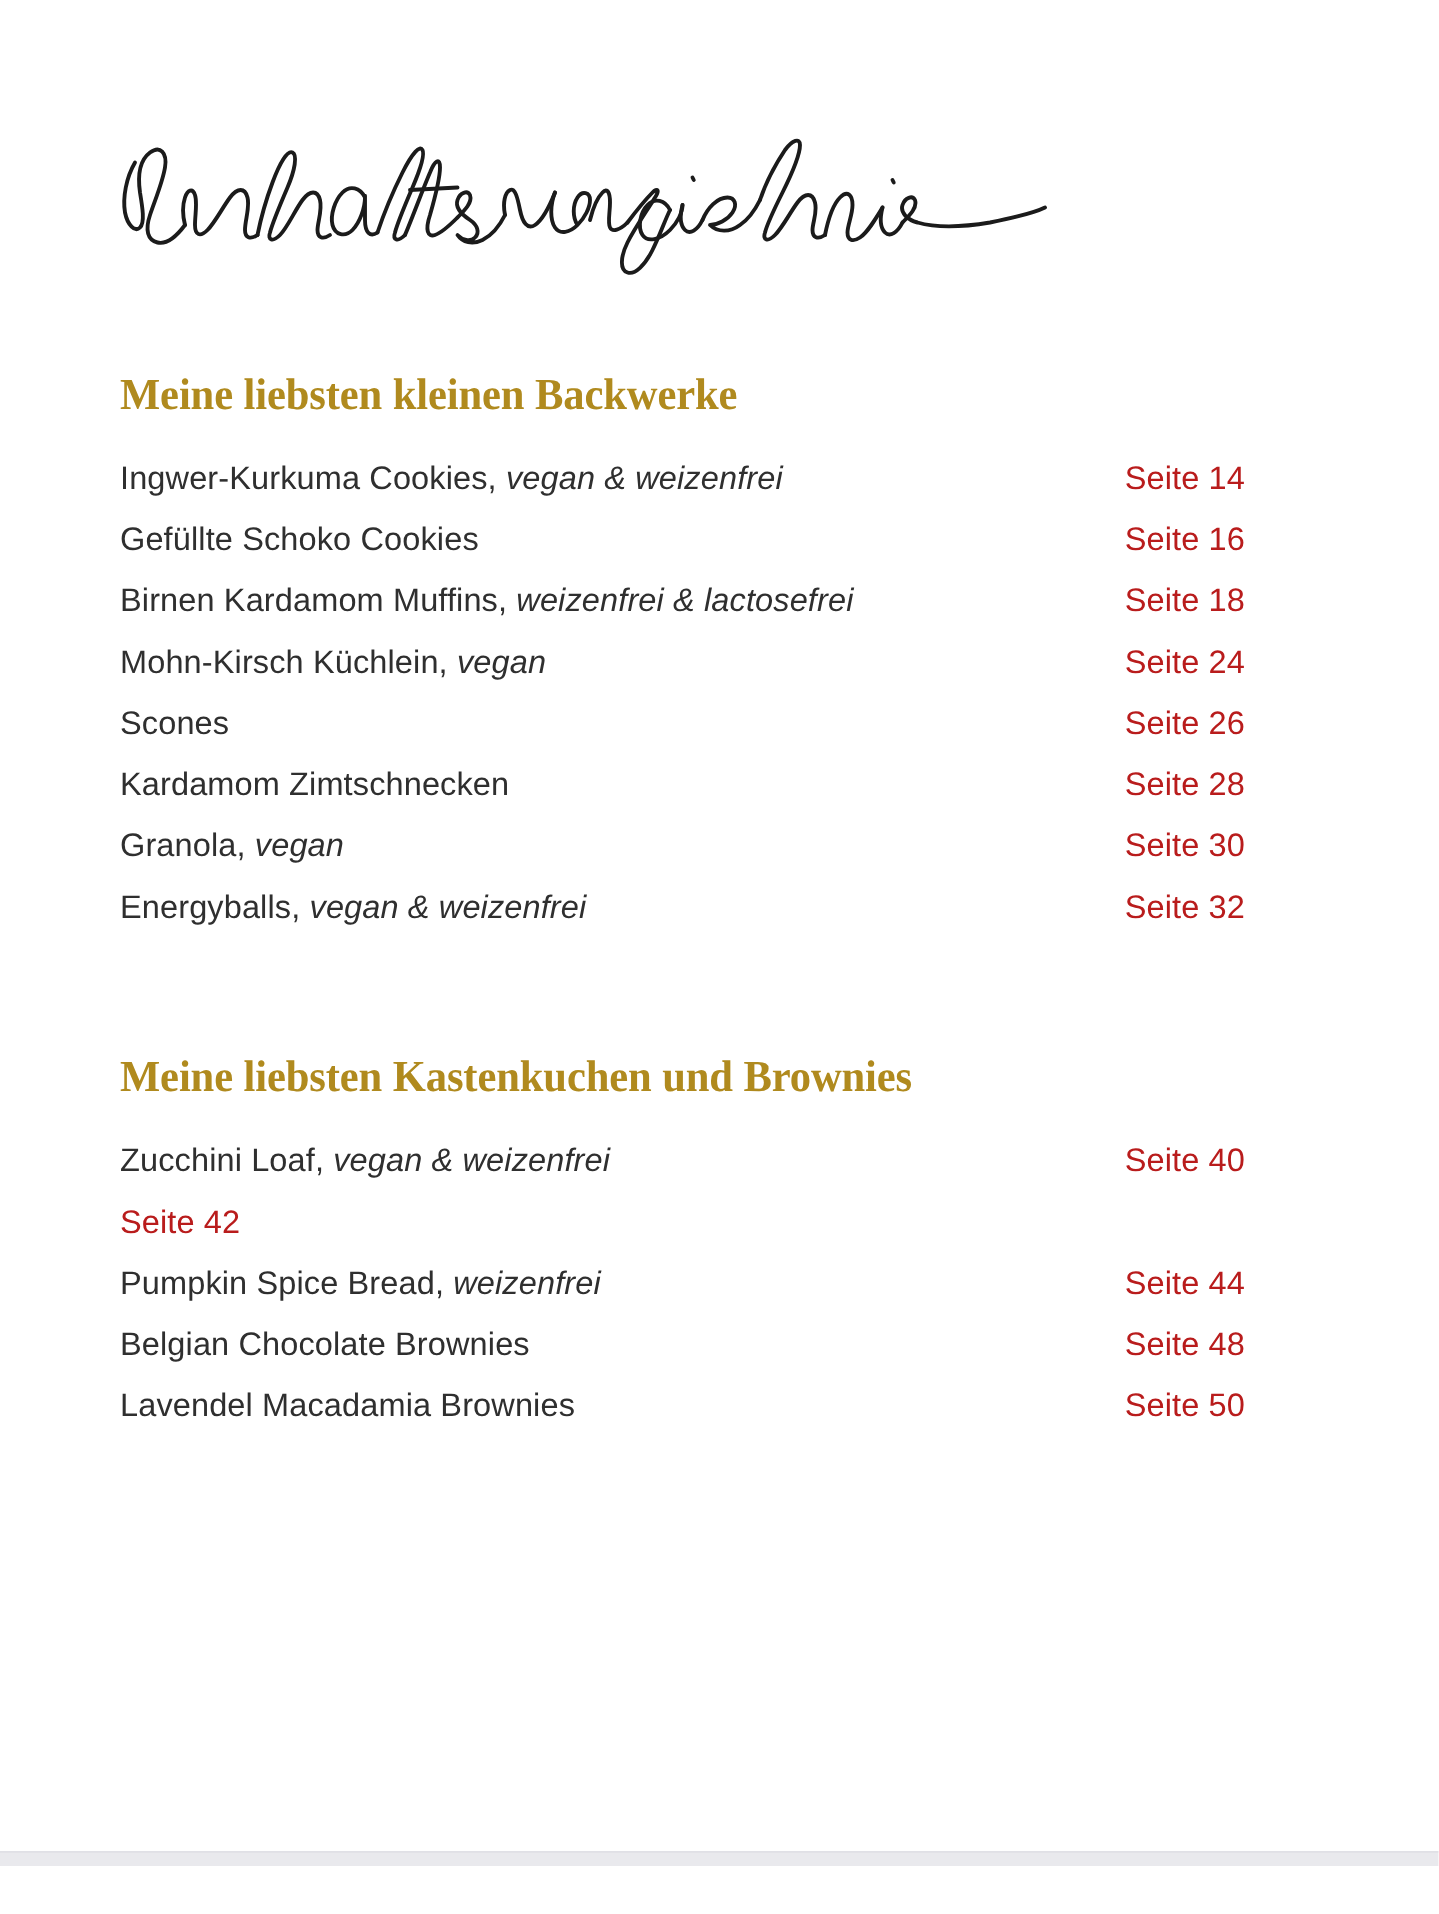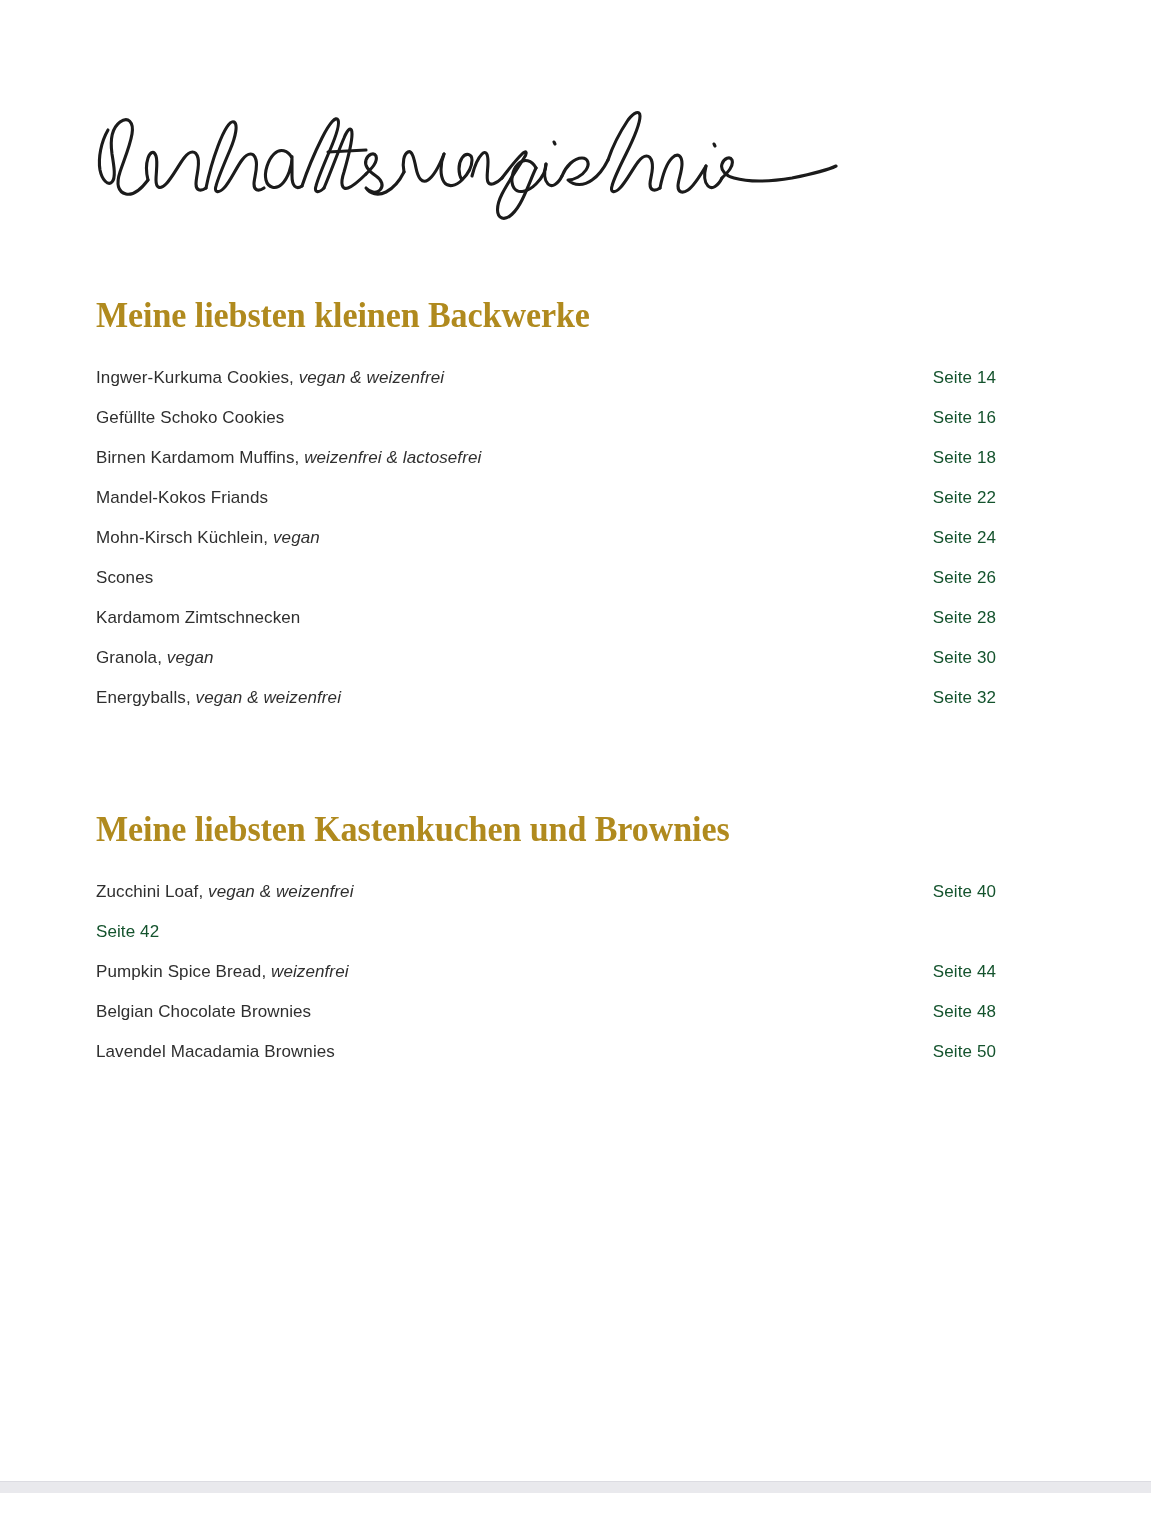--- a/index.html
+++ b/index.html
@@ -83,41 +83,41 @@
   .entry-list {
     list-style: none;
     margin: 0;
     padding: 0;
   }
 
   .entry {
     display: flex;
     align-items: baseline;
     justify-content: space-between;
-    font-size: 17px;
+    font-size: 26px;
     line-height: 1;
     color: #2f2f2f;
     padding: 11.5px 0;
     font-weight: 400;
   }
 
   .entry-title {
     white-space: nowrap;
     letter-spacing: 0.1px;
   }
   .entry-title .qualifier {
     font-style: italic;
   }
 
   .entry-page {
     white-space: nowrap;
     letter-spacing: 0.1px;
     text-align: right;
     flex: 0 0 auto;
-    color: #14532d;
+    color: #b91c1c;
   }
 
   
   .page-edge {
     position: absolute;
     left: 0;
     right: 0;
     bottom: 0;
     height: 11px;
     background: #e9e9ed;
@@ -185,24 +185,20 @@
         </li>
         <li class="entry">
           <span class="entry-title"><span>Gefüllte Schoko Cookies</span></span>
           <span class="entry-page">Seite 16</span>
         </li>
         <li class="entry">
           <span class="entry-title"><span>Birnen Kardamom Muffins,</span> <span class="qualifier">weizenfrei &amp; lactosefrei</span></span>
           <span class="entry-page">Seite 18</span>
         </li>
         <li class="entry">
-          <span class="entry-title"><span>Mandel-Kokos Friands</span></span>
-          <span class="entry-page">Seite 22</span>
-        </li>
-        <li class="entry">
           <span class="entry-title"><span>Mohn-Kirsch Küchlein,</span> <span class="qualifier">vegan</span></span>
           <span class="entry-page">Seite 24</span>
         </li>
         <li class="entry">
           <span class="entry-title"><span>Scones</span></span>
           <span class="entry-page">Seite 26</span>
         </li>
         <li class="entry">
           <span class="entry-title"><span>Kardamom Zimtschnecken</span></span>
           <span class="entry-page">Seite 28</span>

